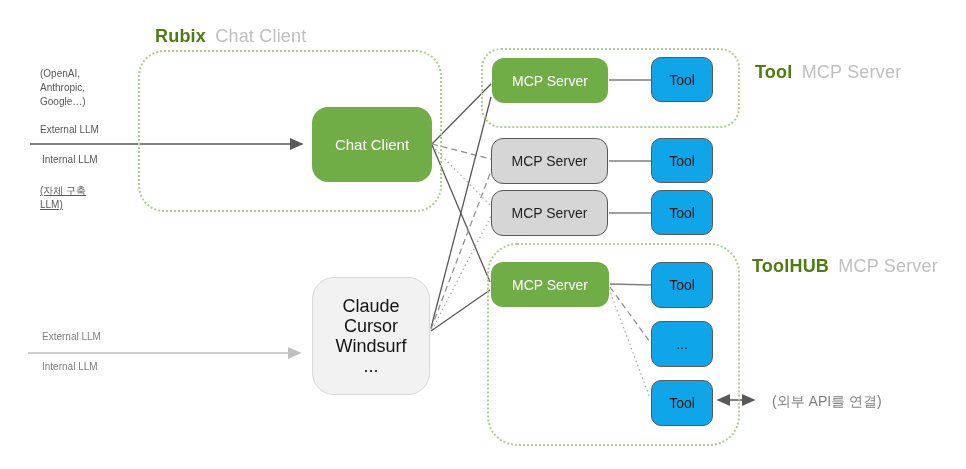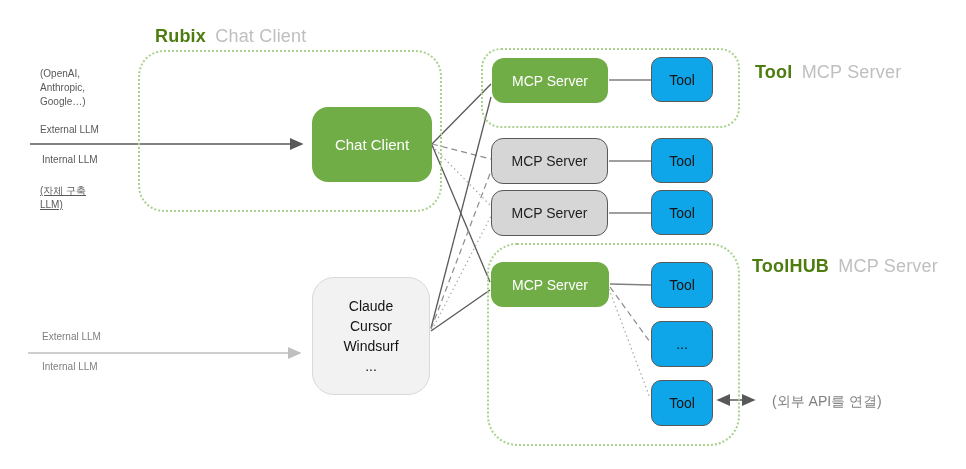--- a/index.html
+++ b/index.html
@@ -41,21 +41,21 @@
     background:#D6D6D6;color:#1f1f1f;
     border:1.3px solid #595959;border-radius:12px;font-size:14px;
   }
   .tool-node{
     background:#0ea5e9;color:#141414;
     border:1.4px solid #595959;border-radius:10px;font-size:14px;
   }
   .claude-node{
     background:#F2F2F2;color:#141414;
     border:1.5px solid #D9D9D9;border-radius:22px;
-    font-size:14px;line-height:20px;white-space:pre-line;
+    font-size:18px;line-height:20px;white-space:pre-line;
   }
 
   
   .side-label{font-size:10px;color:#595959;line-height:14px;white-space:pre-line;}
   .side-label.lighter{color:#7F7F7F;}
   .note{font-size:14px;color:#7F7F7F;white-space:nowrap;}
 </style>
 </head>
 <body>
 

